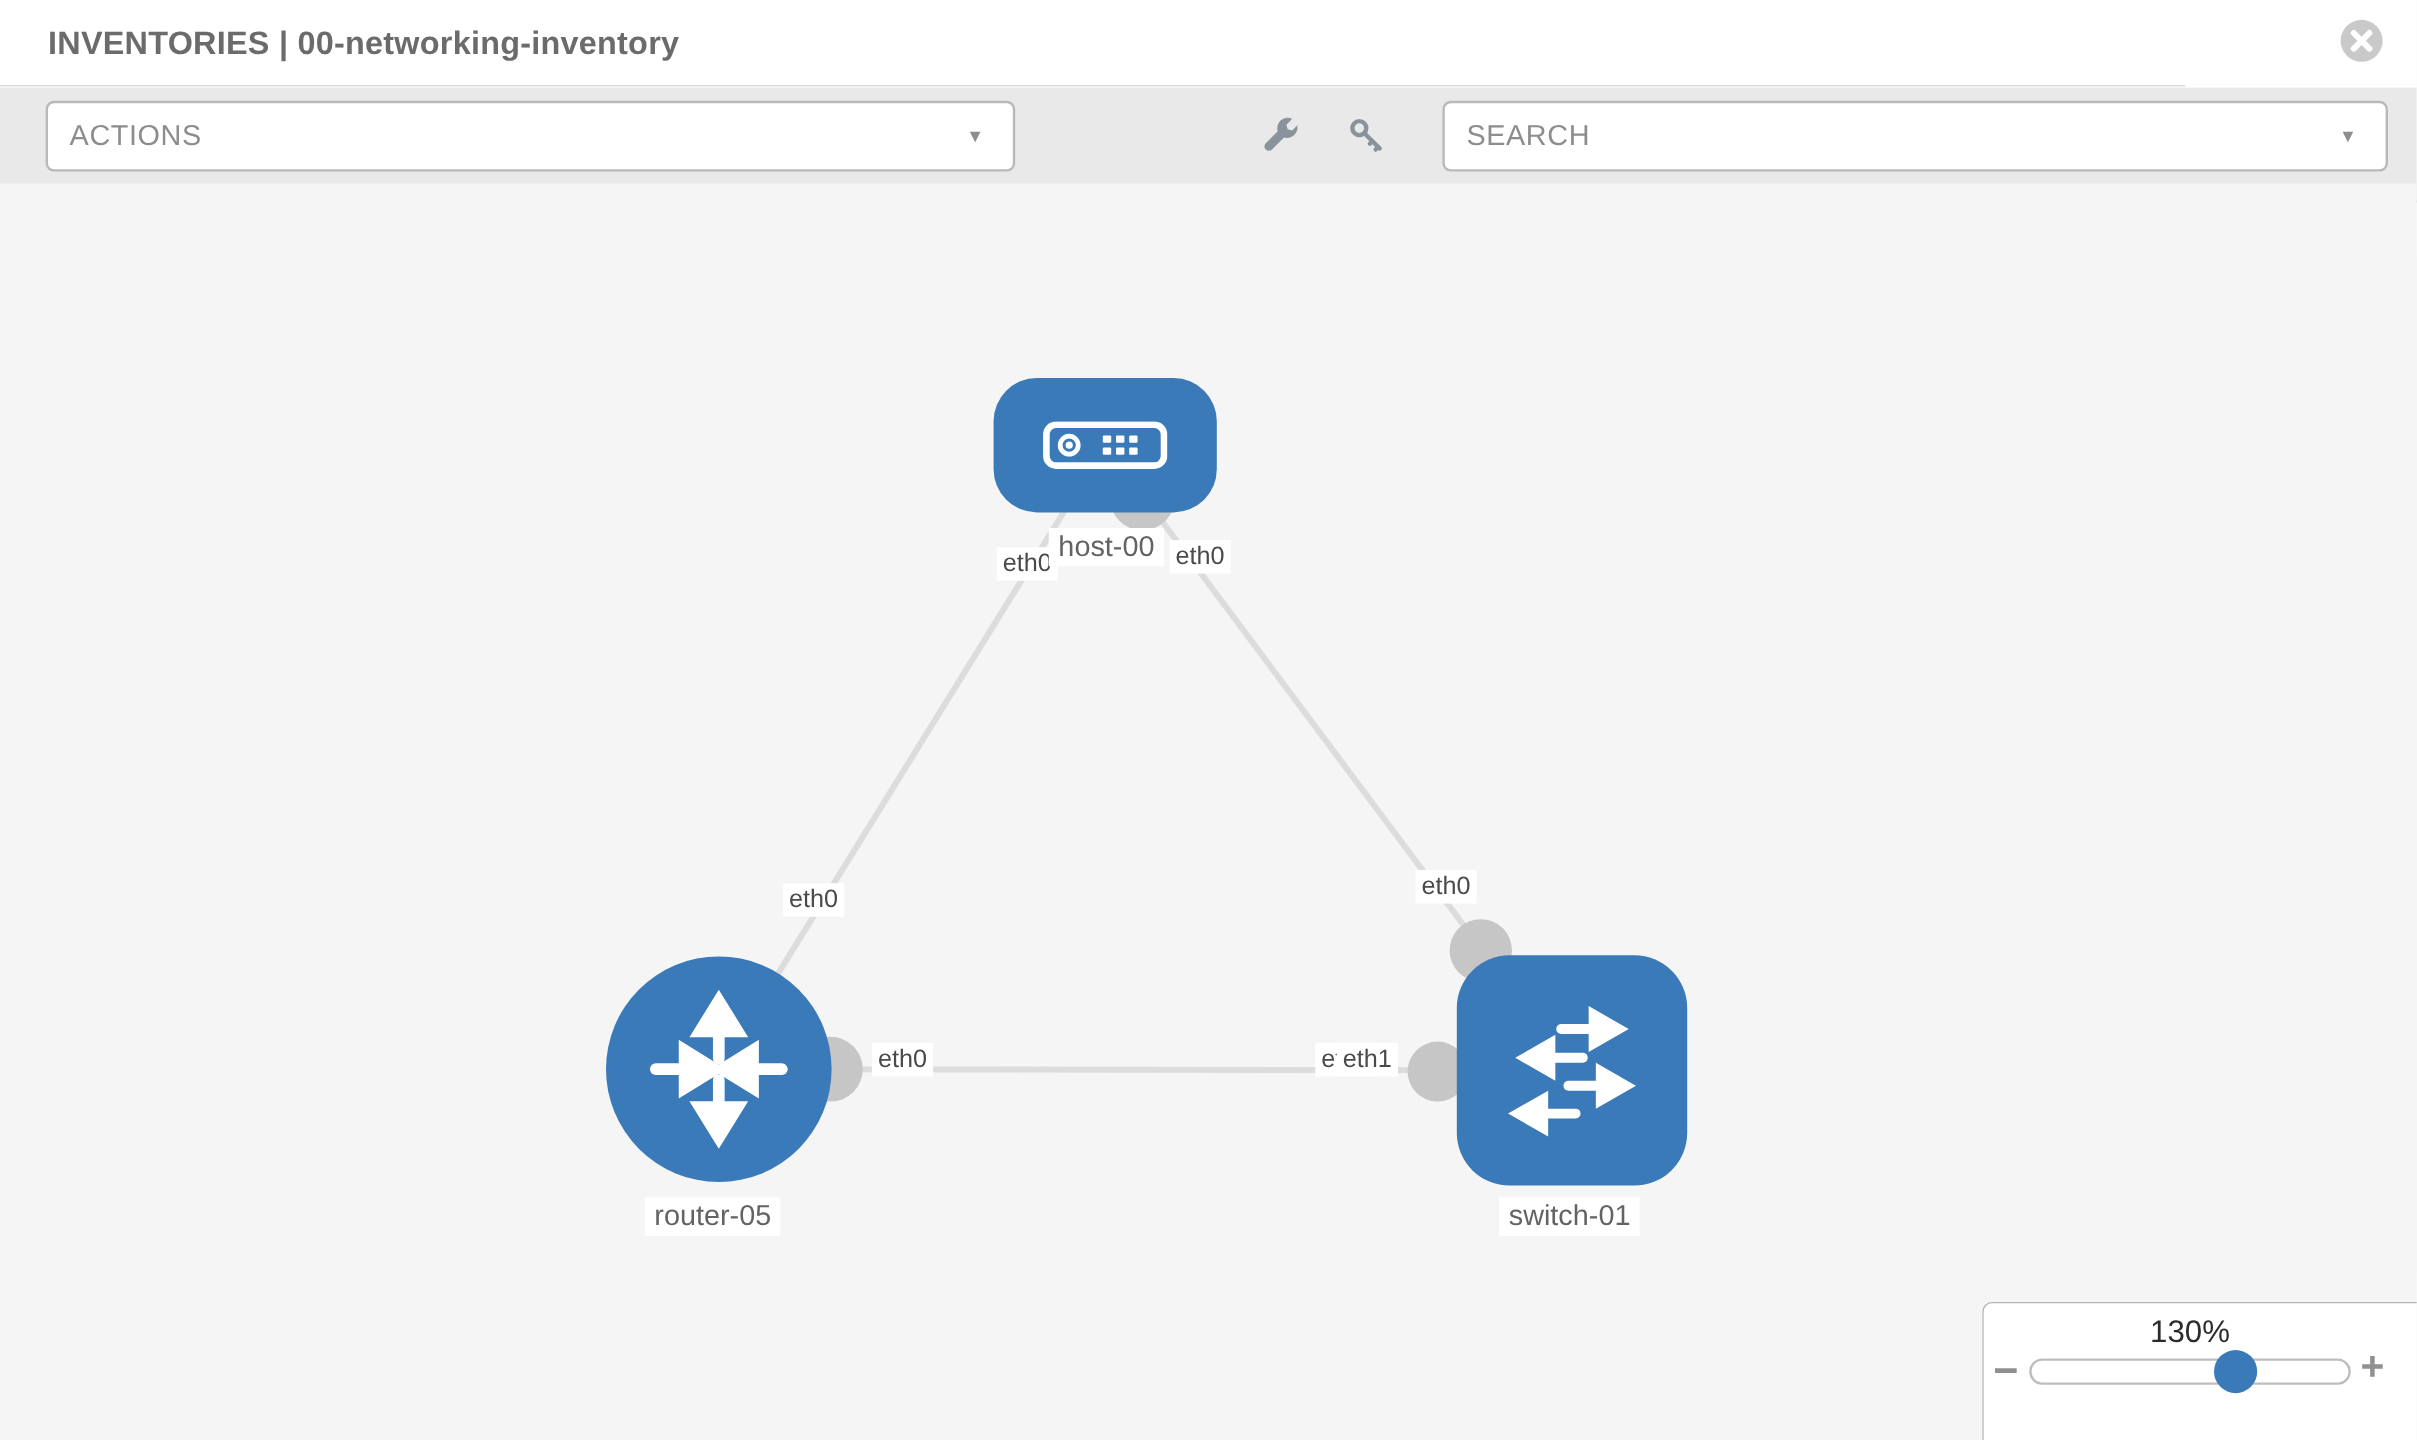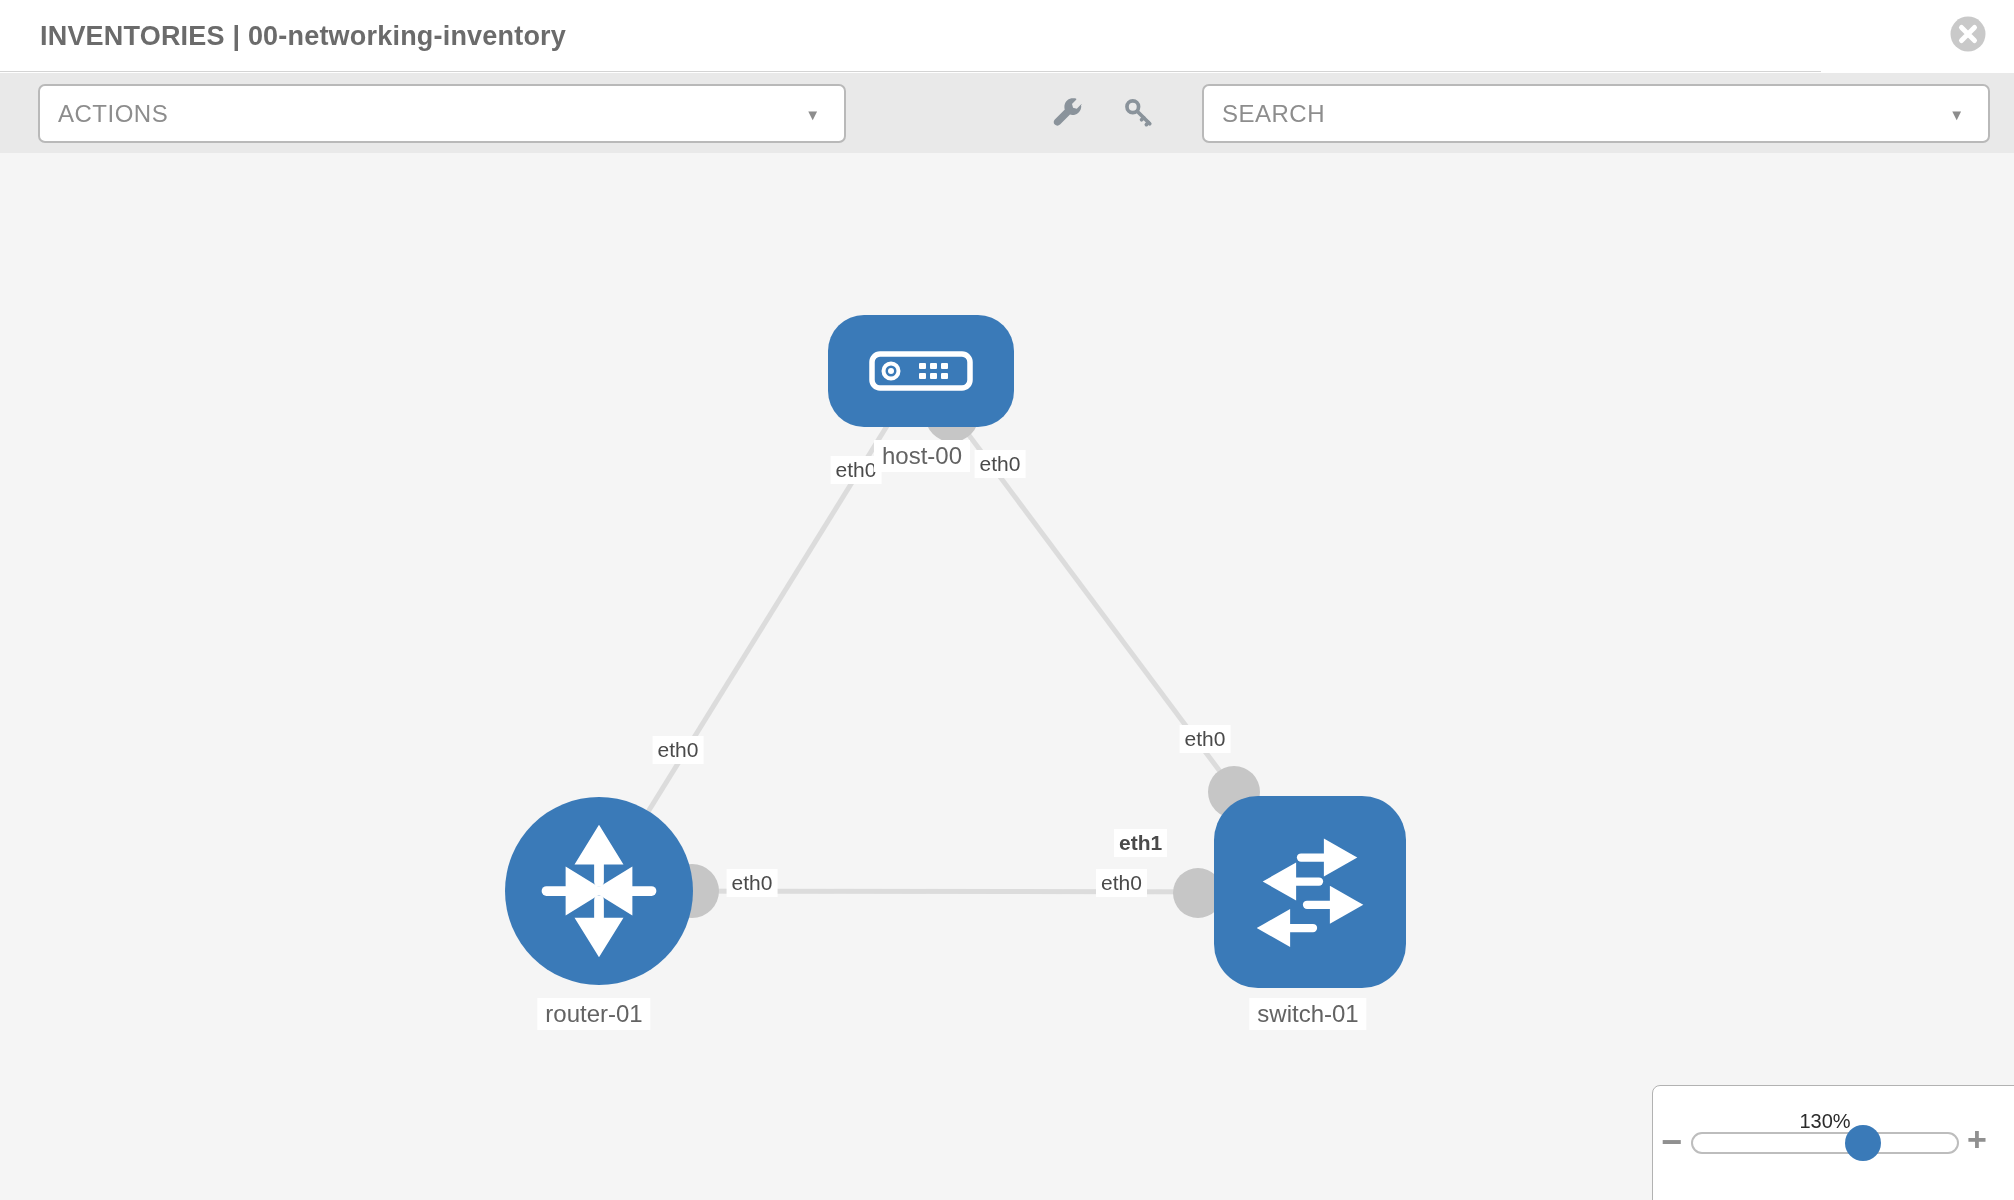--- a/index.html
+++ b/index.html
@@ -71,21 +71,21 @@
   .chip-back  { z-index: 5; }
   .chip-front { z-index: 6; }
 
   
   .zoom-panel {
     position: absolute; left: 1652px; top: 932px; width: 380px; height: 290px;
     background: #ffffff; border: 1px solid #b2b2b2; border-radius: 8px; z-index: 10;
   }
   .zoom-value {
     position: absolute; left: 0; top: 8px; width: 344px; text-align: center;
-    font-size: 20px; color: #2b2b2b; margin-top: 16px;
+    font-size: 26px; color: #2b2b2b;
   }
   .zoom-minus, .zoom-plus {
     position: absolute; font-weight: bold; color: #909090; cursor: pointer;
     background: transparent; border: none; line-height: 1;
   }
   .zoom-minus { left: 8px;  top: 38px; font-size: 36px; }
   .zoom-plus  { left: 314px; top: 36px; font-size: 34px; }
   .zoom-track {
     position: absolute; left: 38px; top: 46px; width: 268px; height: 22px;
     background: #ffffff; border: 2px solid #bdbdbd; border-radius: 11px; cursor: pointer;
@@ -190,31 +190,31 @@
           <path d="M48 86 L76 70 L76 102 Z"></path>
           <line x1="96" y1="117" x2="138" y2="117"></line>
           <path d="M160 117 L132 101 L132 133 Z"></path>
           <line x1="104" y1="148" x2="62" y2="148"></line>
           <path d="M40 148 L68 132 L68 164 Z"></path>
         </g>
       </svg>
     </div>
 
     <div class="chip chip-lg" style="left:922px; top:303px;">host-00</div>
-    <div class="chip chip-lg" style="left:594px; top:861px;">router-01</div>
+    <div class="chip chip-lg" style="left:594px; top:861px;">router-05</div>
     <div class="chip chip-lg" style="left:1308px; top:861px;">switch-01</div>
 
     <div class="chip" style="left:856px; top:317px;">eth0</div>
     <div class="chip" style="left:1000px; top:311px;">eth0</div>
     <div class="chip" style="left:678px; top:597px;">eth0</div>
     <div class="chip" style="left:1205px; top:586px;">eth0</div>
     <div class="chip" style="left:752px; top:730px;">eth0</div>
 
     <div class="chip chip-abs chip-back" style="left:1096px; top:716px;">eth0</div>
-    <div class="chip chip-abs chip-front" style="left:1114px; top:676px;font-weight:bold;">eth1</div>
+    <div class="chip chip-abs chip-front" style="left:1114px; top:716px;">eth1</div>
 
     <div class="zoom-panel">
       <div class="zoom-value">130%</div>
       <button class="zoom-minus">−</button>
       <div class="zoom-track">
         <div class="zoom-thumb"></div>
       </div>
       <button class="zoom-plus">+</button>
     </div>
 

